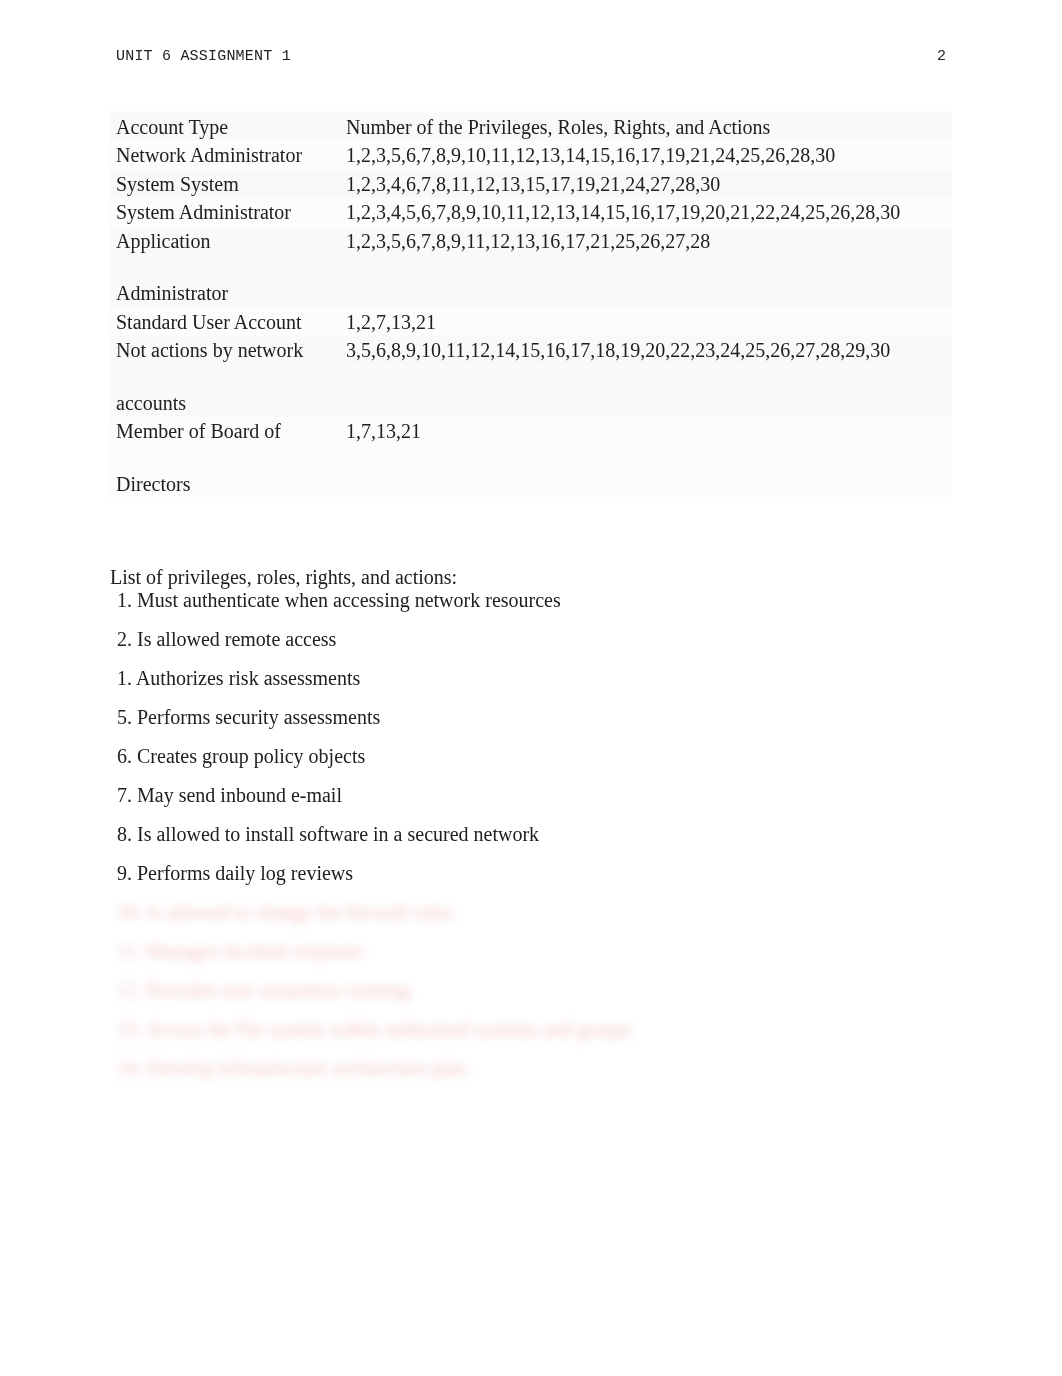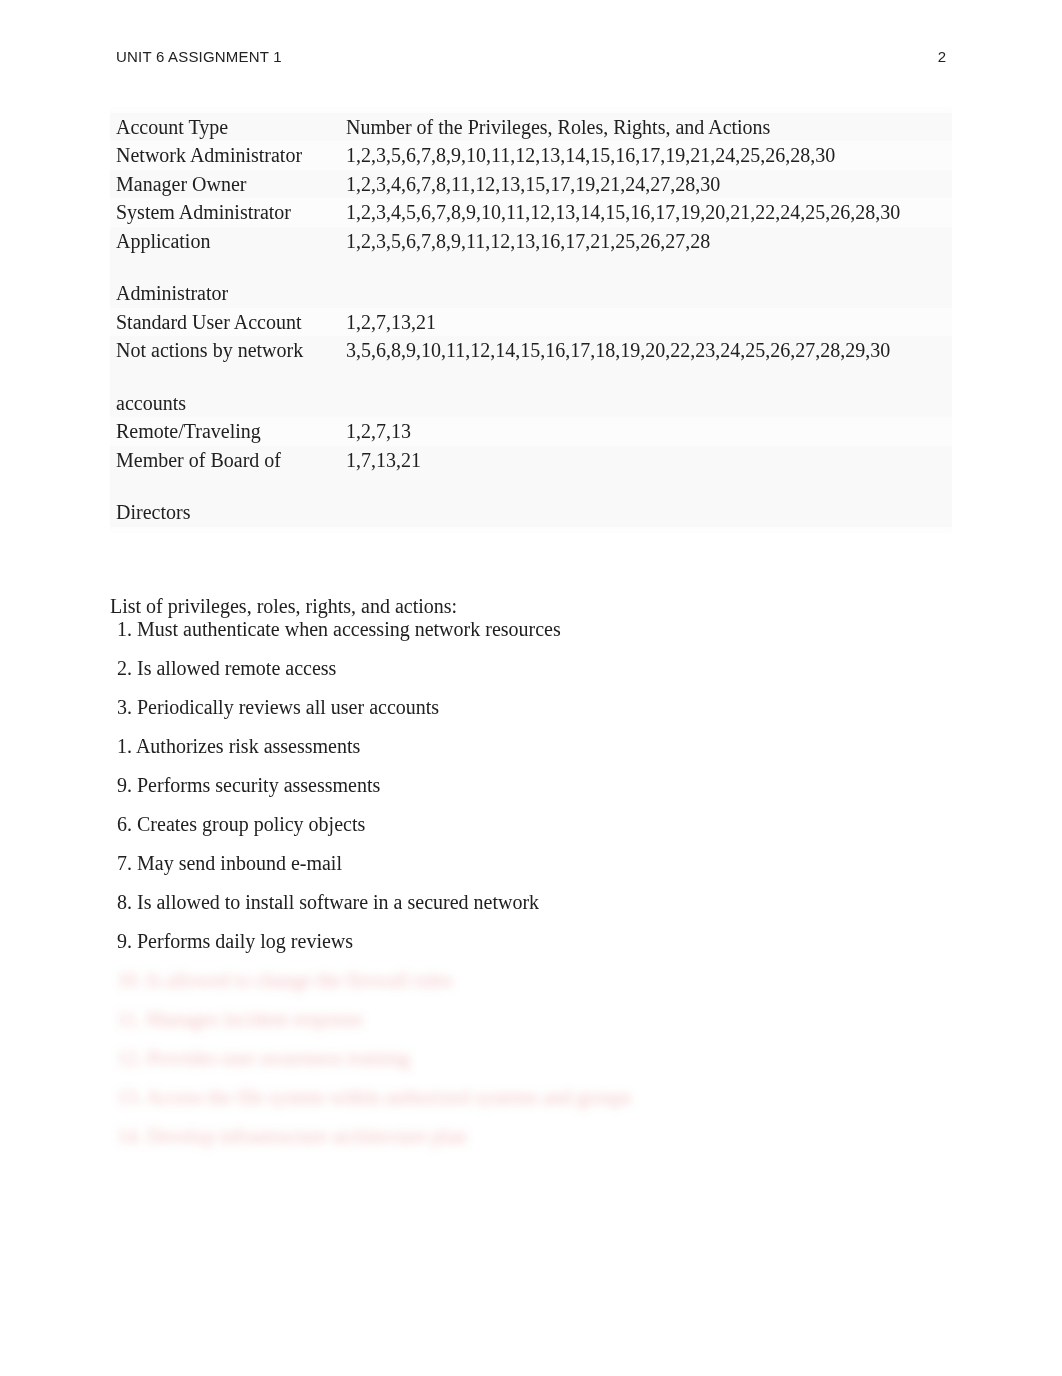--- a/index.html
+++ b/index.html
@@ -11,21 +11,21 @@
     color: #202020;
     position: relative;
   }
   .page {
     padding: 48px 110px 40px 110px;
   }
   .header-row {
     display: flex;
     justify-content: space-between;
     align-items: baseline;
-    font-family: Liberation Sans, sans-serif;
+    font-family: Liberation Mono, monospace;
     font-size: 15px;
     color: #222;
     margin-bottom: 42px;
     padding: 0 6px;
   }
   .header-title { letter-spacing: 0.2px; }
   .page-number { font-size: 15px; }
   .table-wrap {
     background: #fdfdfd;
     border-radius: 3px;
@@ -85,21 +85,21 @@
       <tbody id="tbody">
           <tr>
             <td class="lbl">Account Type</td>
             <td class="val">Number of the Privileges, Roles, Rights, and Actions</td>
           </tr>
           <tr>
             <td class="lbl">Network Administrator</td>
             <td class="val">1,2,3,5,6,7,8,9,10,11,12,13,14,15,16,17,19,21,24,25,26,28,30</td>
           </tr>
           <tr>
-            <td class="lbl">Manager Owner</td>
+            <td class="lbl">System System</td>
             <td class="val">1,2,3,4,6,7,8,11,12,13,15,17,19,21,24,27,28,30</td>
           </tr>
           <tr>
             <td class="lbl">System Administrator</td>
             <td class="val">1,2,3,4,5,6,7,8,9,10,11,12,13,14,15,16,17,19,20,21,22,24,25,26,28,30</td>
           </tr>
           <tr>
             <td class="lbl">Application
 
 Administrator</td>
@@ -109,41 +109,36 @@
             <td class="lbl">Standard User Account</td>
             <td class="val">1,2,7,13,21</td>
           </tr>
           <tr>
             <td class="lbl">Not actions by network
 
 accounts</td>
             <td class="val">3,5,6,8,9,10,11,12,14,15,16,17,18,19,20,22,23,24,25,26,27,28,29,30</td>
           </tr>
           <tr>
-            <td class="lbl">Remote/Traveling</td>
-            <td class="val">1,2,7,13</td>
-          </tr>
-          <tr>
             <td class="lbl">Member of Board of
 
 Directors</td>
             <td class="val">1,7,13,21</td>
           </tr>
         </tbody>
     </table>
   </div>
 
   <div class="section-heading">List of privileges, roles, rights, and actions:</div>
 
   <div class="plist" id="plist">
       <div class="item">1. Must authenticate when accessing network resources</div>
       <div class="item">2. Is allowed remote access</div>
-      <div class="item">3. Periodically reviews all user accounts</div>
       <div class="item">1. Authorizes risk assessments</div>
-      <div class="item">9. Performs security assessments</div>
+      <div class="item">5. Performs security assessments</div>
       <div class="item">6. Creates group policy objects</div>
       <div class="item">7. May send inbound e-mail</div>
       <div class="item">8. Is allowed to install software in a secured network</div>
       <div class="item">9. Performs daily log reviews</div>
     </div>
 
   <div class="plist" id="blist">
       <div class="item blurred">10. Is allowed to change the firewall rules</div>
       <div class="item blurred">11. Manages incident response</div>
       <div class="item blurred">12. Provides user awareness training</div>

